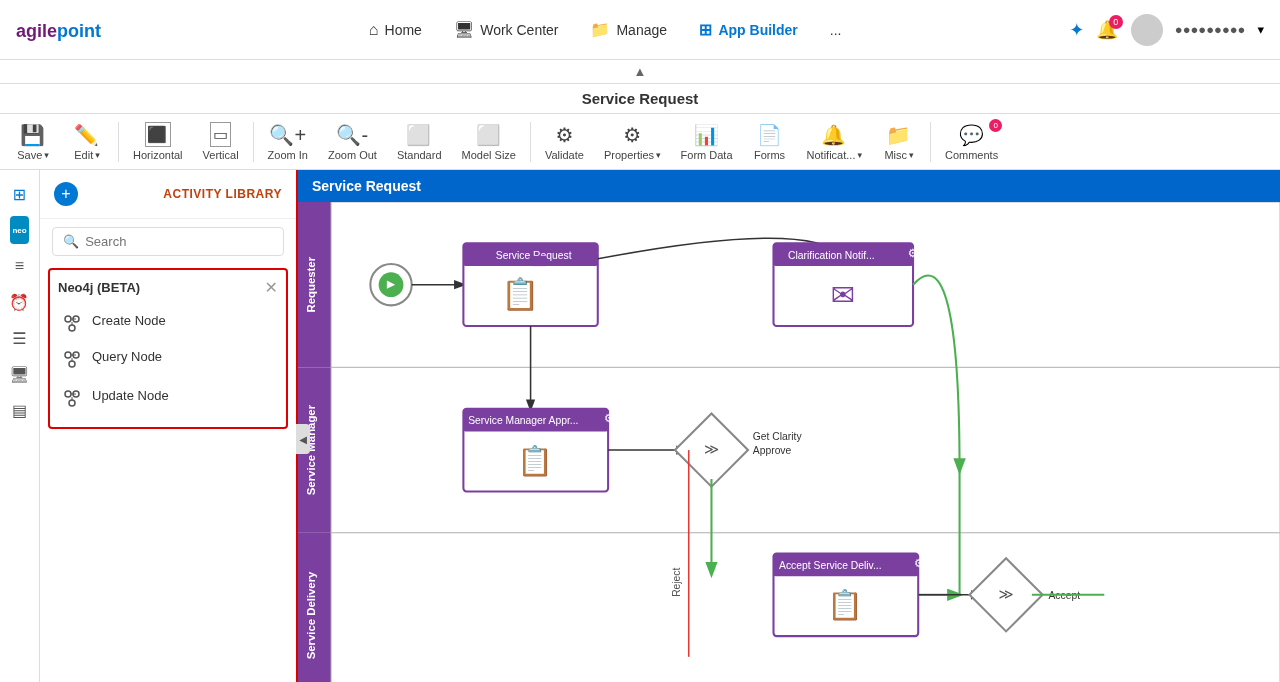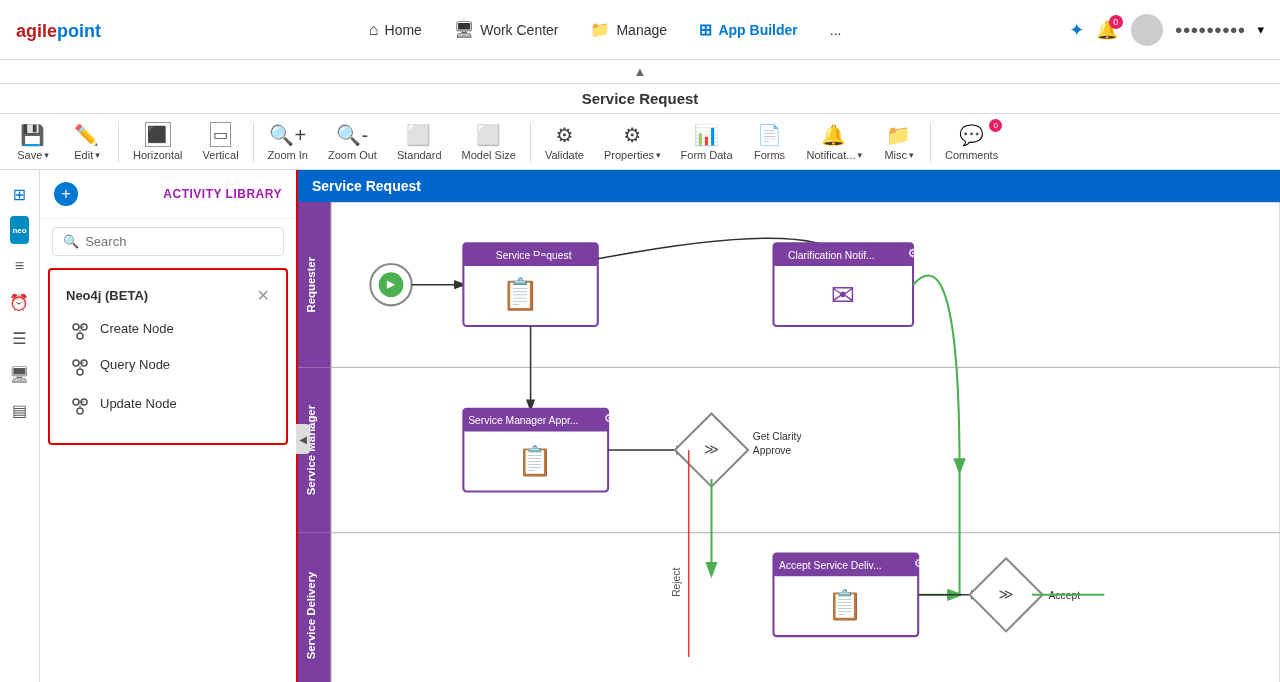--- a/index.html
+++ b/index.html
@@ -67,37 +67,37 @@
 
     
     #activity-panel {
       width: 258px; background: #fff; border-right: 2px solid #d00;
       display: flex; flex-direction: column; position: relative;
     }
     #activity-header {
       display: flex; align-items: center; justify-content: space-between;
       padding: 12px 14px; background: #fff; border-bottom: 1px solid #eee;
     }
-    #activity-title { font-weight: bold; font-size: 12px; color: #a21caf; letter-spacing: 0.5px; }
+    #activity-title { font-weight: bold; font-size: 12px; color: #c2410c; letter-spacing: 0.5px; }
     #activity-add { width: 24px; height: 24px; background: #0078d4; color: #fff;
       border-radius: 50%; display: flex; align-items: center; justify-content: center;
       cursor: pointer; font-size: 16px; }
 
     #search-box {
       margin: 8px 12px; display: flex; align-items: center; gap: 6px;
       border: 1px solid #ddd; border-radius: 4px; padding: 6px 10px;
     }
     #search-box input {
       border: none; outline: none; font-size: 13px; color: #555; width: 100%;
       background: transparent;
     }
 
     
     #neo4j-section {
-      border: 2px solid #d00; margin: 4px 8px; border-radius: 4px; padding: 16px;
+      border: 2px solid #d00; margin: 4px 8px; border-radius: 4px; padding: 8px;
     }
     #neo4j-header {
       display: flex; align-items: center; justify-content: space-between; margin-bottom: 8px;
     }
     #neo4j-title { font-size: 13px; font-weight: bold; color: #333; }
     #neo4j-close { cursor: pointer; color: #999; font-size: 16px; }
 
     .library-item {
       display: flex; align-items: flex-start; gap: 10px; padding: 8px 4px; cursor: pointer;
     }
@@ -135,21 +135,21 @@
     }
 
     .toolbar-with-arrow { display: flex; align-items: center; }
     .small-arrow { font-size: 9px; margin-left: 2px; }
   </style>
 </head>
 <body>
 
 <div id="top-nav">
   <div id="logo">
-    <span style="color:#b91c1c; font-weight:900; font-size:18px;">agile</span><span style="color:#0078d4; font-weight:900; font-size:18px;">point</span>
+    <span style="color:#701a75; font-weight:900; font-size:18px;">agile</span><span style="color:#0078d4; font-weight:900; font-size:18px;">point</span>
   </div>
   <div class="nav-items">
     <a class="nav-item">
       <span class="icon">⌂</span>
       <span>Home</span>
     </a>
     <a class="nav-item">
       <span class="icon">🖥</span>
       <span>Work Center</span>
     </a>

